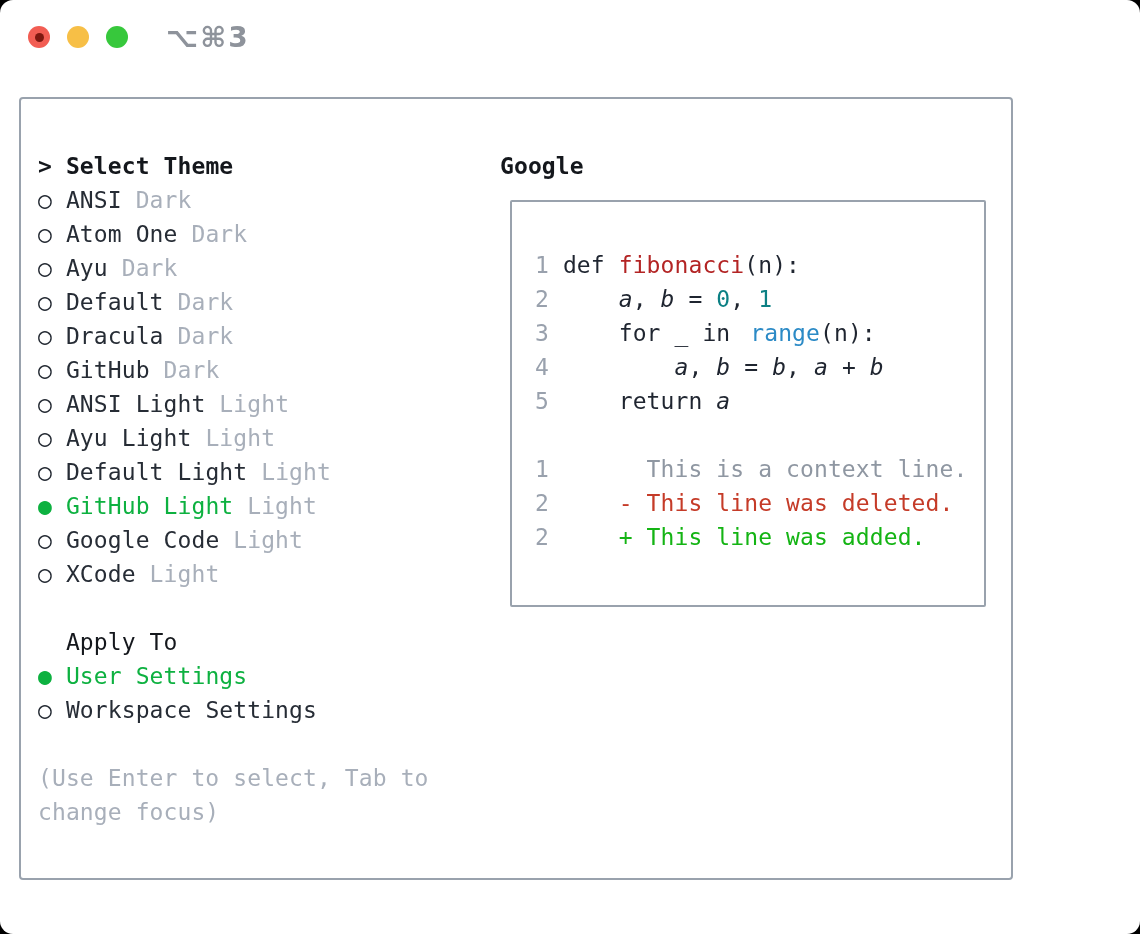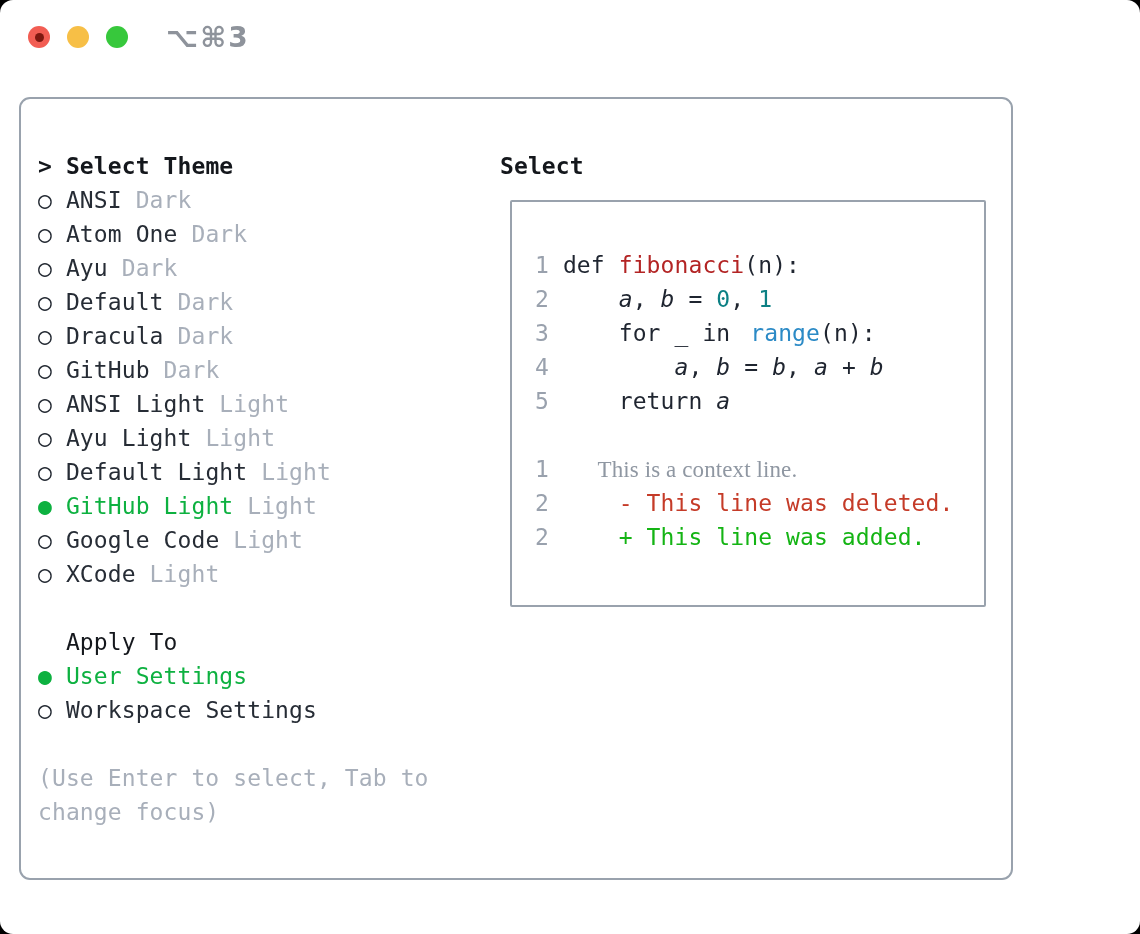--- a/index.html
+++ b/index.html
@@ -10,58 +10,58 @@
   .dot.red{left:28px;background:var(--traffic-red);}
   .dot.yellow{left:67px;background:var(--traffic-yellow);}
   .dot.green{left:106px;background:var(--traffic-green);}
   .inner-dot{position:absolute;left:6.5px;top:6.5px;width:9px;height:9px;border-radius:50%;
              background:var(--traffic-red-dot);}
   .title{position:absolute;left:166px;top:21px;font-size:28px;font-weight:bold;
          color:var(--title-gray);font-family:"DejaVu Sans","DejaVu Sans Mono",sans-serif;
          letter-spacing:2px;}
   
   .panel{position:absolute;left:19px;top:97px;width:990px;height:779px;
-         border:2px solid var(--border-gray);border-radius:11px;background:#fff;}
+         border:2px solid var(--border-gray);border-radius:4px;background:#fff;}
   .mono{font-family:"DejaVu Sans Mono",monospace;font-size:23px;line-height:34px;
         letter-spacing:0.1px;white-space:pre;}
   .row{height:34px;}
   .left-col{position:absolute;left:17px;top:50px;}
   .bold{font-weight:bold;}
   .c-dark{color:var(--text-dark);}
   .c-black{color:#14171c;}
   .c-muted{color:var(--muted-gray);}
   .c-green{color:var(--accent-green);}
   
   .preview-header{position:absolute;left:479px;top:50px;font-weight:bold;color:#14171c;}
   .preview-box{position:absolute;left:489px;top:101px;width:476px;height:407px;
                box-sizing:border-box;border:2px solid var(--border-gray);border-radius:2px;
                padding:46px 0 0 23px;background:#fff;}
   .linenum{color:var(--linenum-gray);}
   .plain{color:#1f2530;}
   .function{color:var(--function-red);}
   .builtin{color:var(--builtin-blue);margin-left:6px;}
   .number{color:var(--number-teal);}
   .variable{color:#1f2530;font-style:italic;}
-  .context{color:var(--context-gray);font-family:Liberation Serif, serif;}
+  .context{color:var(--context-gray);}
   .deleted{color:var(--deleted-red);margin-top:44px;}
   .added{color:var(--added-green);text-align:center;}
 </style>
 </head>
 <body>
 
 <div class="window">
 
   <div>
     <span class="dot red">
         <span class="inner-dot"></span>
       </span>
     <span class="dot yellow"></span>
     <span class="dot green"></span>
     <span class="title">⌥⌘3</span>
   </div>
 
   <div class="panel">
     <div class="left-col mono" id="left-col"><div class="row bold c-black"><span>&gt; </span><span>Select Theme</span></div><div class="row"><span class="c-dark">○ </span><span class="c-dark">ANSI</span><span class="c-muted"> Dark</span></div><div class="row"><span class="c-dark">○ </span><span class="c-dark">Atom One</span><span class="c-muted"> Dark</span></div><div class="row"><span class="c-dark">○ </span><span class="c-dark">Ayu</span><span class="c-muted"> Dark</span></div><div class="row"><span class="c-dark">○ </span><span class="c-dark">Default</span><span class="c-muted"> Dark</span></div><div class="row"><span class="c-dark">○ </span><span class="c-dark">Dracula</span><span class="c-muted"> Dark</span></div><div class="row"><span class="c-dark">○ </span><span class="c-dark">GitHub</span><span class="c-muted"> Dark</span></div><div class="row"><span class="c-dark">○ </span><span class="c-dark">ANSI Light</span><span class="c-muted"> Light</span></div><div class="row"><span class="c-dark">○ </span><span class="c-dark">Ayu Light</span><span class="c-muted"> Light</span></div><div class="row"><span class="c-dark">○ </span><span class="c-dark">Default Light</span><span class="c-muted"> Light</span></div><div class="row"><span class="c-green">● </span><span class="c-green">GitHub Light</span><span class="c-muted"> Light</span></div><div class="row"><span class="c-dark">○ </span><span class="c-dark">Google Code</span><span class="c-muted"> Light</span></div><div class="row"><span class="c-dark">○ </span><span class="c-dark">XCode</span><span class="c-muted"> Light</span></div><div class="row"></div><div class="row c-black"><span>  Apply To</span></div><div class="row"><span class="c-green">● </span><span class="c-green">User Settings</span></div><div class="row"><span class="c-dark">○ </span><span class="c-dark">Workspace Settings</span></div><div class="row"></div><div class="row c-muted"><span>(Use Enter to select, Tab to</span></div><div class="row c-muted"><span>change focus)</span></div></div>
-    <div class="preview-header mono">Select</div>
+    <div class="preview-header mono">Google</div>
     <div class="preview-box mono" id="preview-box"><div class="row"><span class="linenum">1 </span><span class="plain">def </span><span class="function">fibonacci</span><span class="plain">(n):</span></div><div class="row"><span class="linenum">2 </span><span class="plain">    </span><span class="variable">a</span><span class="plain">, </span><span class="variable">b</span><span class="plain"> = </span><span class="number">0</span><span class="plain">, </span><span class="number">1</span></div><div class="row"><span class="linenum">3 </span><span class="plain">    for _ in </span><span class="builtin">range</span><span class="plain">(n):</span></div><div class="row"><span class="linenum">4 </span><span class="plain">        </span><span class="variable">a</span><span class="plain">, </span><span class="variable">b</span><span class="plain"> = </span><span class="variable">b</span><span class="plain">, </span><span class="variable">a</span><span class="plain"> + </span><span class="variable">b</span></div><div class="row"><span class="linenum">5 </span><span class="plain">    return </span><span class="variable">a</span></div><div class="row"></div><div class="row"><span class="linenum">1 </span><span class="context">      This is a context line.</span></div><div class="row"><span class="linenum">2 </span><span class="deleted">    - This line was deleted.</span></div><div class="row"><span class="linenum">2 </span><span class="added">    + This line was added.</span></div></div>
   </div>
 
 </div>
 
 </body></html>

